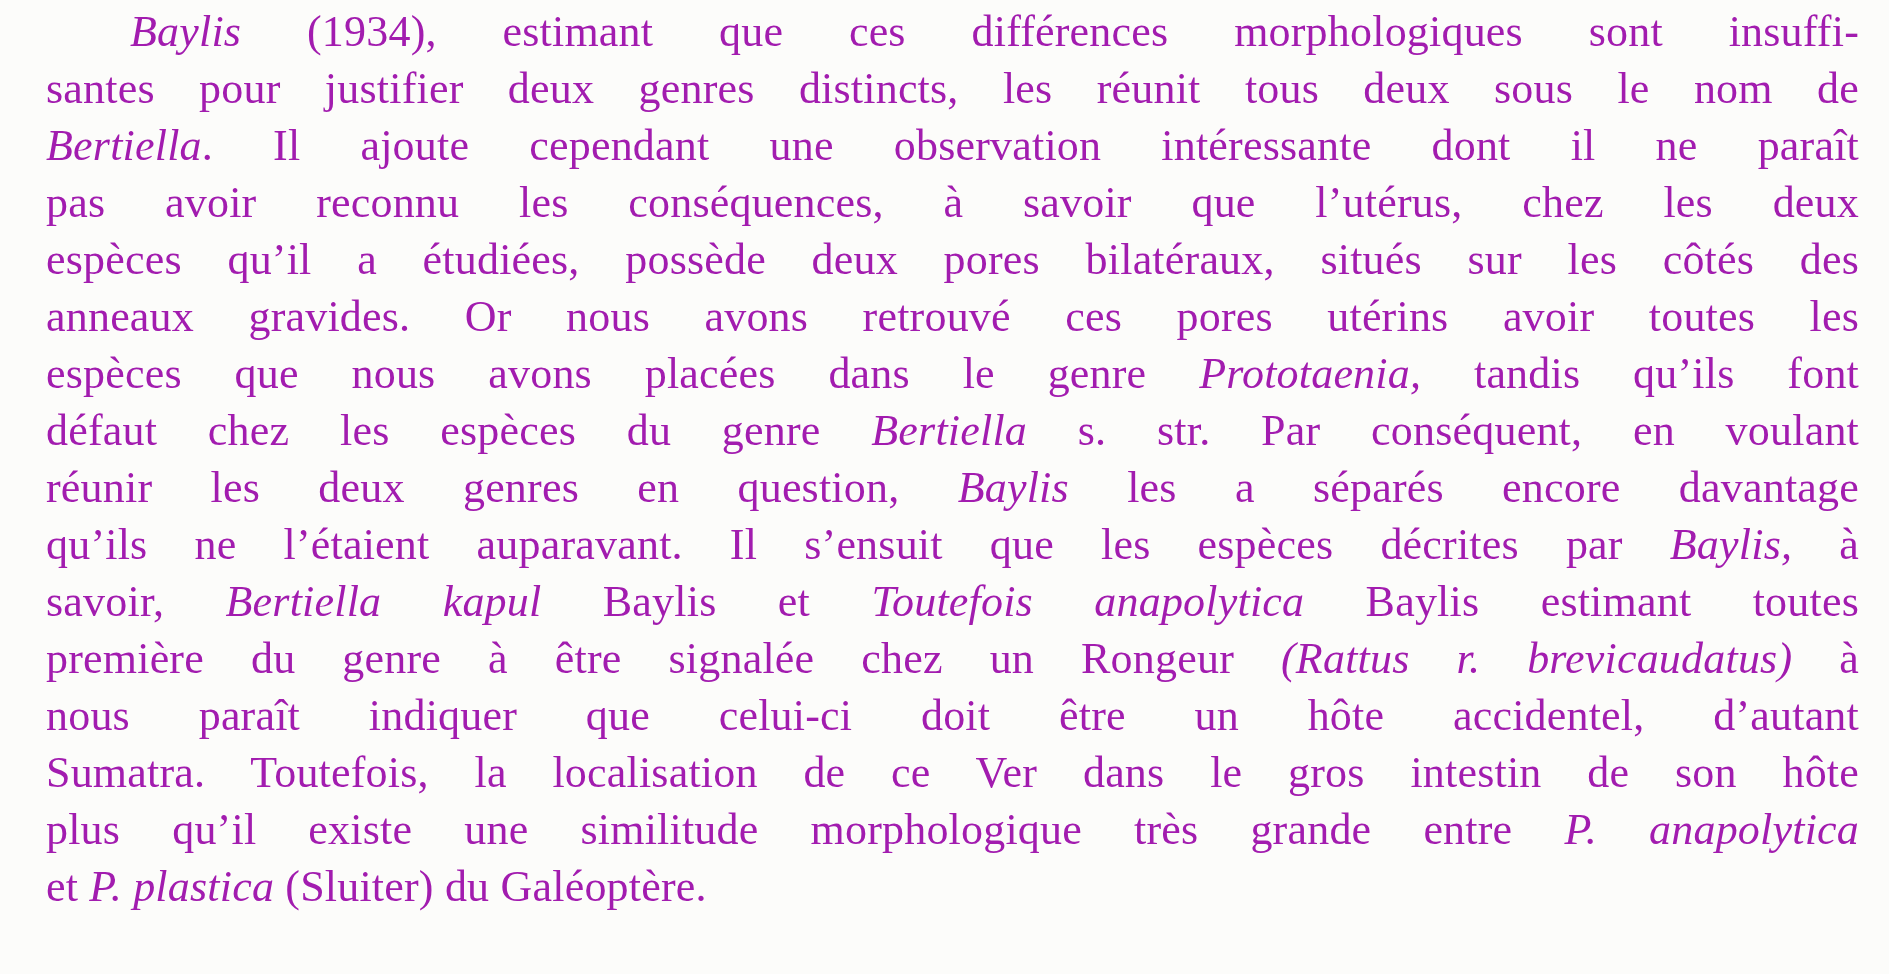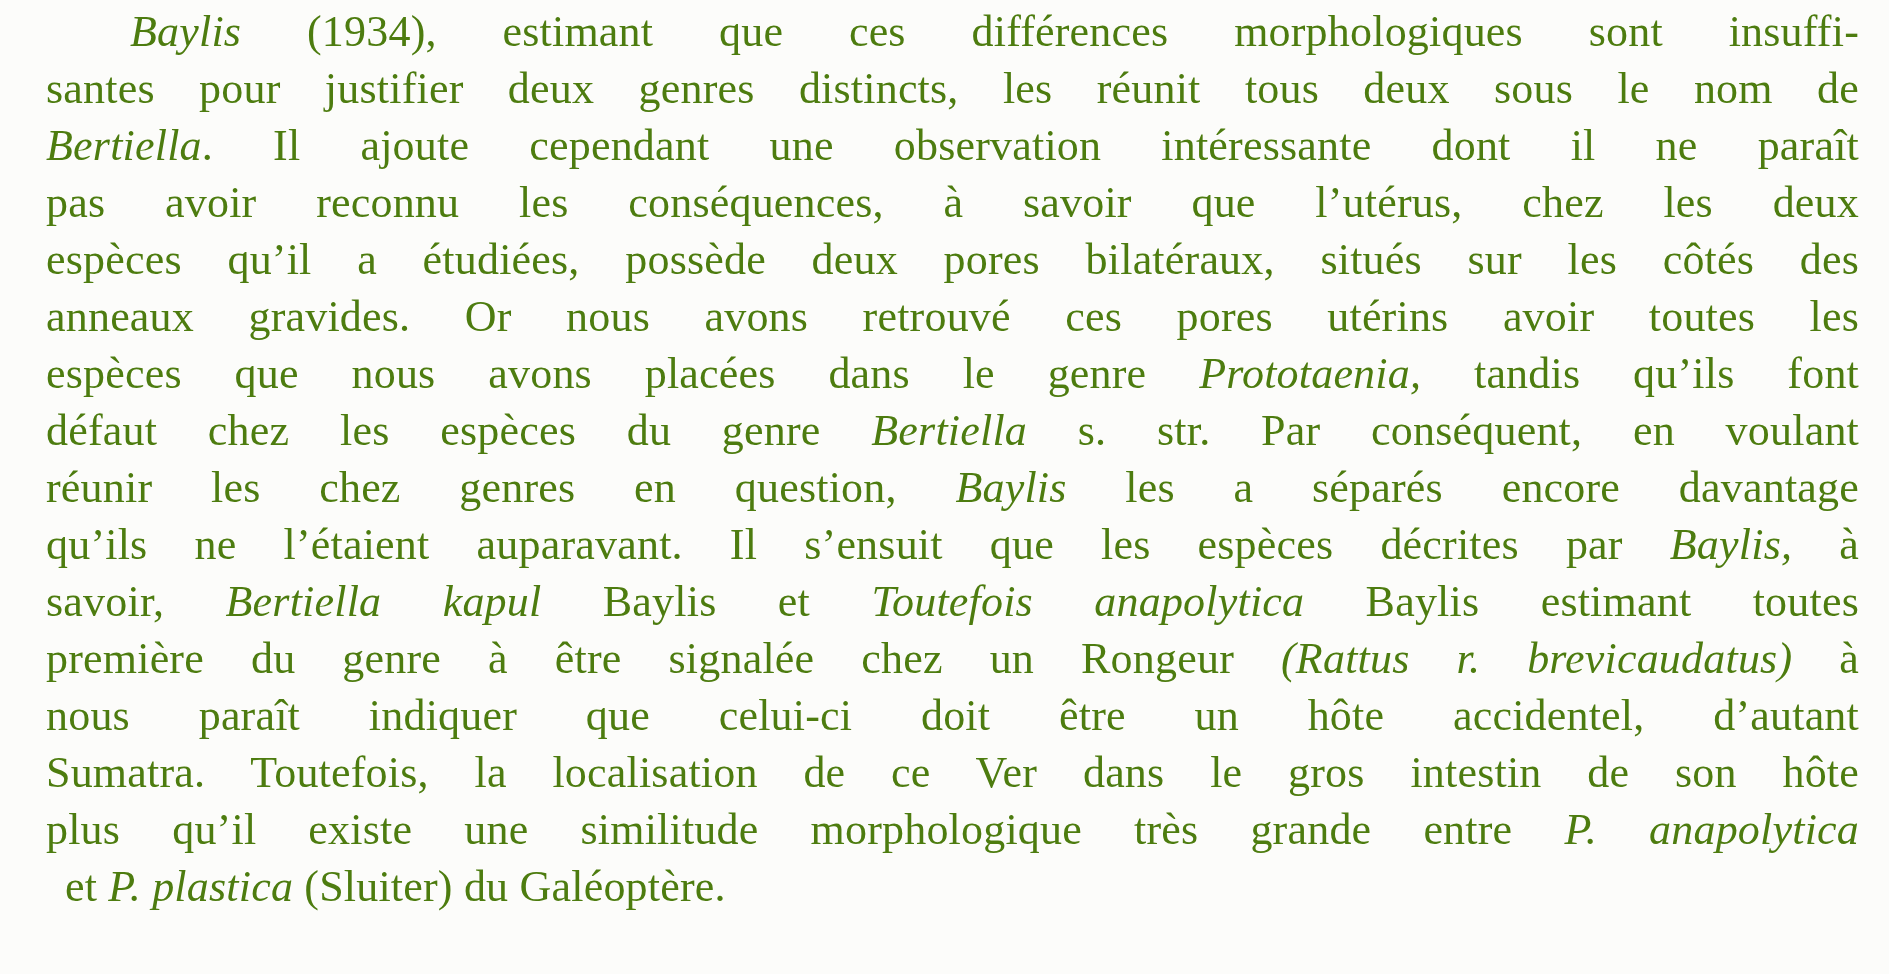--- a/index.html
+++ b/index.html
@@ -9,37 +9,36 @@
   }
   .page {
     position: relative;
     width: 1889px;
     height: 974px;
     background: #fcfcfa;
     overflow: hidden;
     box-sizing: border-box;
     padding: 3px 30px 0 46px;
     font-family: "Liberation Serif", "DejaVu Serif", serif;
-    color: #4d7c0f;
+    color: #a21caf;
   }
   .text-line {
     height: 57px;
     line-height: 57px;
     font-size: 44px;
     text-align: justify;
     text-align-last: justify;
     white-space: normal;
     letter-spacing: 0.2px;
   }
   .text-line.indent {
     text-indent: 84px;
   }
   .text-line.last {
     text-align-last: left;
-    margin-left: 19px;
   }
   .run-italic {
     font-style: italic;
   }
   .run-roman {
     font-style: normal;
   }
 </style>
 </head>
 <body>
@@ -47,21 +46,21 @@
 <div class="page">
   <div id="paragraph">
       <div class="text-line indent"><span class="run-italic">Baylis</span><span class="run-roman"> (1934), estimant que ces différences morphologiques sont insuffi-</span></div>
       <div class="text-line"><span class="run-roman">santes pour justifier deux genres distincts, les réunit tous deux sous le nom de</span></div>
       <div class="text-line"><span class="run-italic">Bertiella</span><span class="run-roman">. Il ajoute cependant une observation intéressante dont il ne paraît</span></div>
       <div class="text-line"><span class="run-roman">pas avoir reconnu les conséquences, à savoir que l’utérus, chez les deux</span></div>
       <div class="text-line"><span class="run-roman">espèces qu’il a étudiées, possède deux pores bilatéraux, situés sur les côtés des</span></div>
       <div class="text-line"><span class="run-roman">anneaux gravides. Or nous avons retrouvé ces pores utérins avoir toutes les</span></div>
       <div class="text-line"><span class="run-roman">espèces que nous avons placées dans le genre </span><span class="run-italic">Prototaenia,</span><span class="run-roman"> tandis qu’ils font</span></div>
       <div class="text-line"><span class="run-roman">défaut chez les espèces du genre </span><span class="run-italic">Bertiella</span><span class="run-roman"> s. str. Par conséquent, en voulant</span></div>
-      <div class="text-line"><span class="run-roman">réunir les chez genres en question, </span><span class="run-italic">Baylis</span><span class="run-roman"> les a séparés encore davantage</span></div>
+      <div class="text-line"><span class="run-roman">réunir les deux genres en question, </span><span class="run-italic">Baylis</span><span class="run-roman"> les a séparés encore davantage</span></div>
       <div class="text-line"><span class="run-roman">qu’ils ne l’étaient auparavant. Il s’ensuit que les espèces décrites par </span><span class="run-italic">Baylis,</span><span class="run-roman"> à</span></div>
       <div class="text-line"><span class="run-roman">savoir, </span><span class="run-italic">Bertiella kapul</span><span class="run-roman"> Baylis et </span><span class="run-italic">Toutefois anapolytica</span><span class="run-roman"> Baylis estimant toutes</span></div>
       <div class="text-line"><span class="run-roman">première du genre à être signalée chez un Rongeur </span><span class="run-italic">(Rattus r. brevicaudatus)</span><span class="run-roman"> à</span></div>
       <div class="text-line"><span class="run-roman">nous paraît indiquer que celui-ci doit être un hôte accidentel, d’autant</span></div>
       <div class="text-line"><span class="run-roman">Sumatra. Toutefois, la localisation de ce Ver dans le gros intestin de son hôte</span></div>
       <div class="text-line"><span class="run-roman">plus qu’il existe une similitude morphologique très grande entre </span><span class="run-italic">P. anapolytica</span></div>
       <div class="text-line last"><span class="run-roman">et </span><span class="run-italic">P. plastica</span><span class="run-roman"> (Sluiter) du Galéoptère.</span></div>
     </div>
 </div>
 

